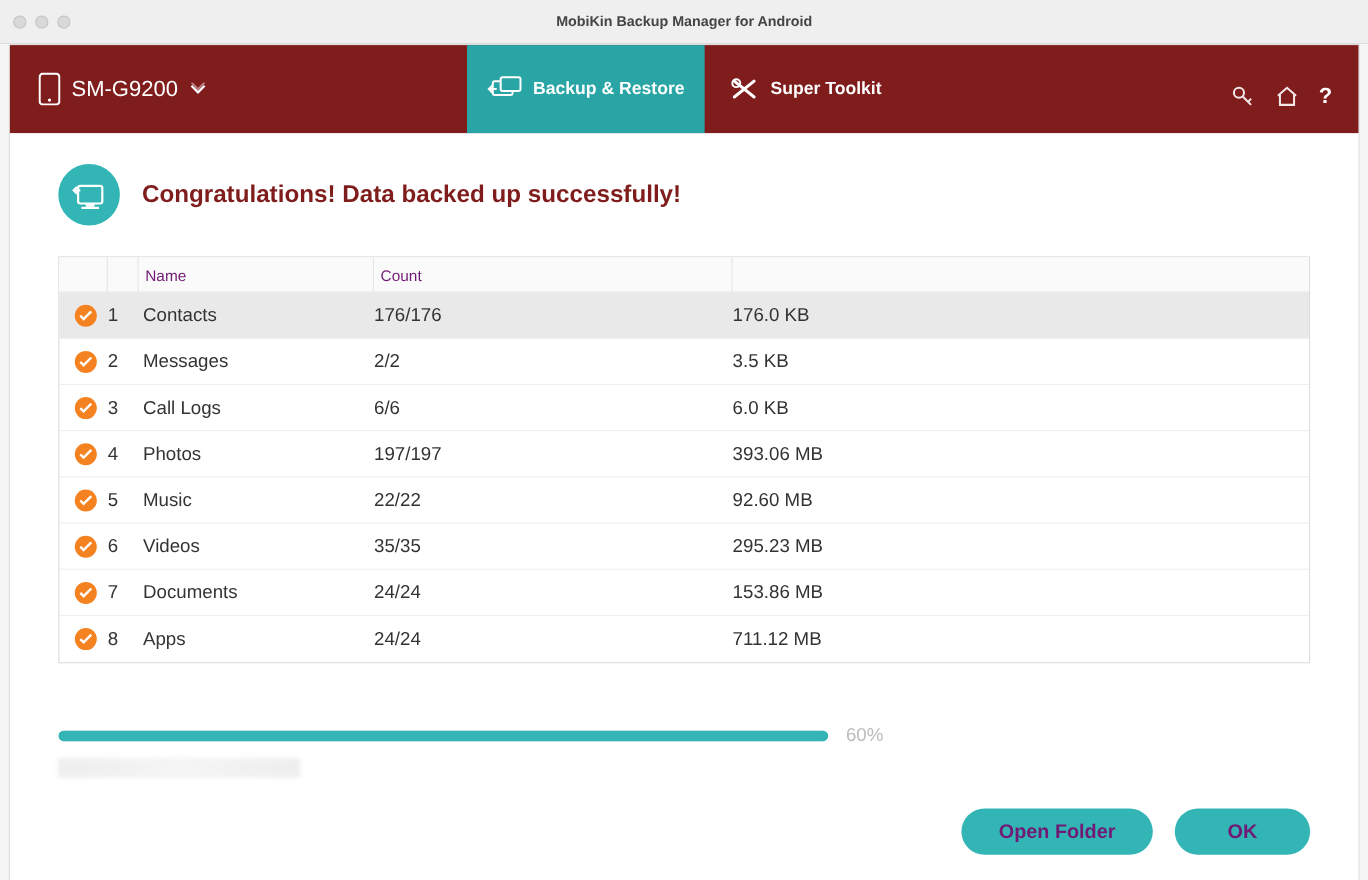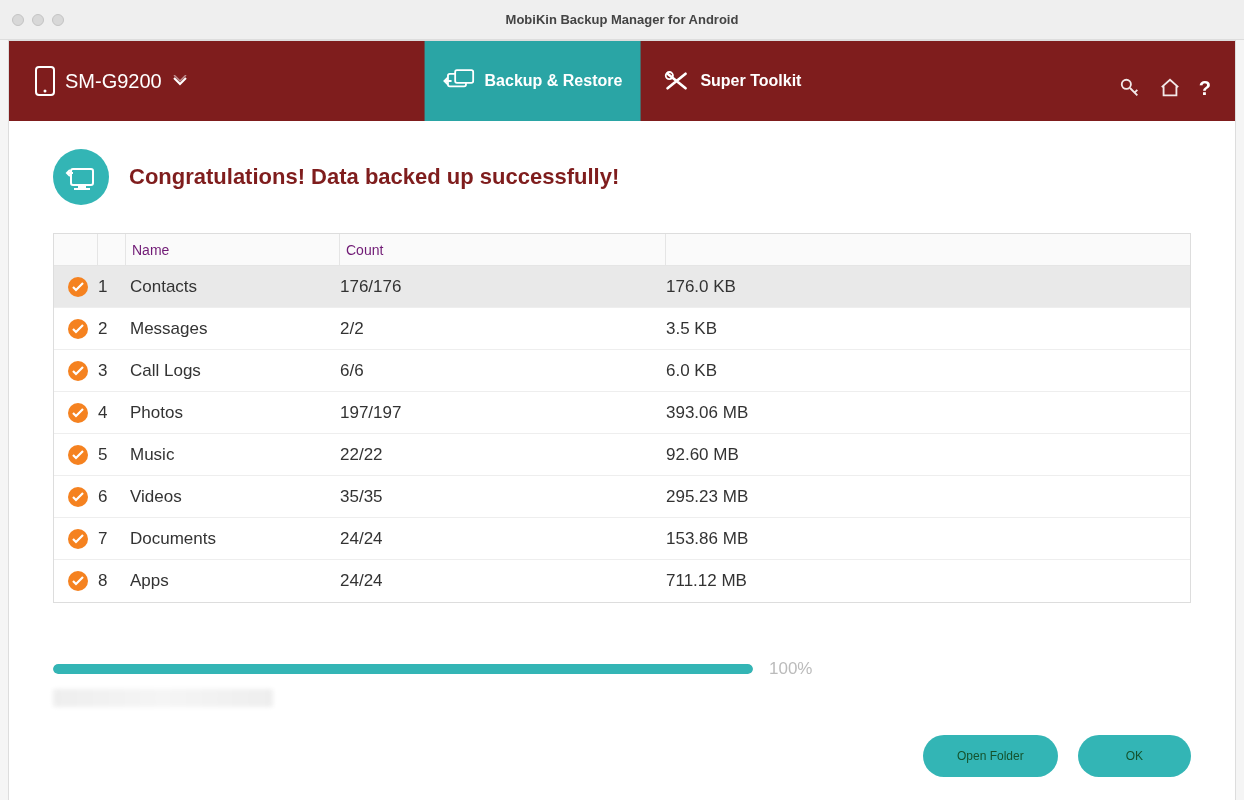--- a/index.html
+++ b/index.html
@@ -57,21 +57,21 @@
 
 .progress-area { margin-top:56px; }
 .progress-row { display:flex; align-items:center; gap:16px; }
 .progress-track { flex:0 0 700px; height:10px; background:#e8e8e8; border-radius:5px; overflow:hidden; }
 .progress-fill { height:100%; background:#33b5b5; border-radius:5px; }
 .progress-label { font-size:17px; color:#bbb; }
 .redacted { margin-top:10px; width:220px; height:18px; background:linear-gradient(90deg,#eee,#f5f5f5,#eee); filter:blur(2px); border-radius:2px; }
 
 
 .footer { display:flex; justify-content:flex-end; gap:20px; padding:0 44px 26px; }
-.btn { background:#33b5b5; color:#14532d; border:none; border-radius:22px; height:42px; padding:0 34px; font-size:12px; font-weight:400; cursor:pointer; }
+.btn { background:#33b5b5; color:#701a75; border:none; border-radius:22px; height:42px; padding:0 34px; font-size:18px; font-weight:700; cursor:pointer; }
 .btn.ok { padding:0 48px; }
 </style>
 </head>
 <body>
 
 <div class="titlebar">
   <div class="traffic">
     <div class="tl-dot"></div>
     <div class="tl-dot"></div>
     <div class="tl-dot"></div>
@@ -251,21 +251,21 @@
             <div class="col-size">711.12 MB</div>
           </div>
         </div>
     </div>
 
     <div class="progress-area">
       <div class="progress-row">
         <div class="progress-track">
           <div class="progress-fill" id="progress-fill" style="width: 100%;"></div>
         </div>
-        <span class="progress-label">100%</span>
+        <span class="progress-label">60%</span>
       </div>
       <div class="redacted"></div>
     </div>
 
   </div>
 
   <div class="footer">
     <button class="btn">Open Folder</button>
     <button class="btn ok">OK</button>
   </div>

